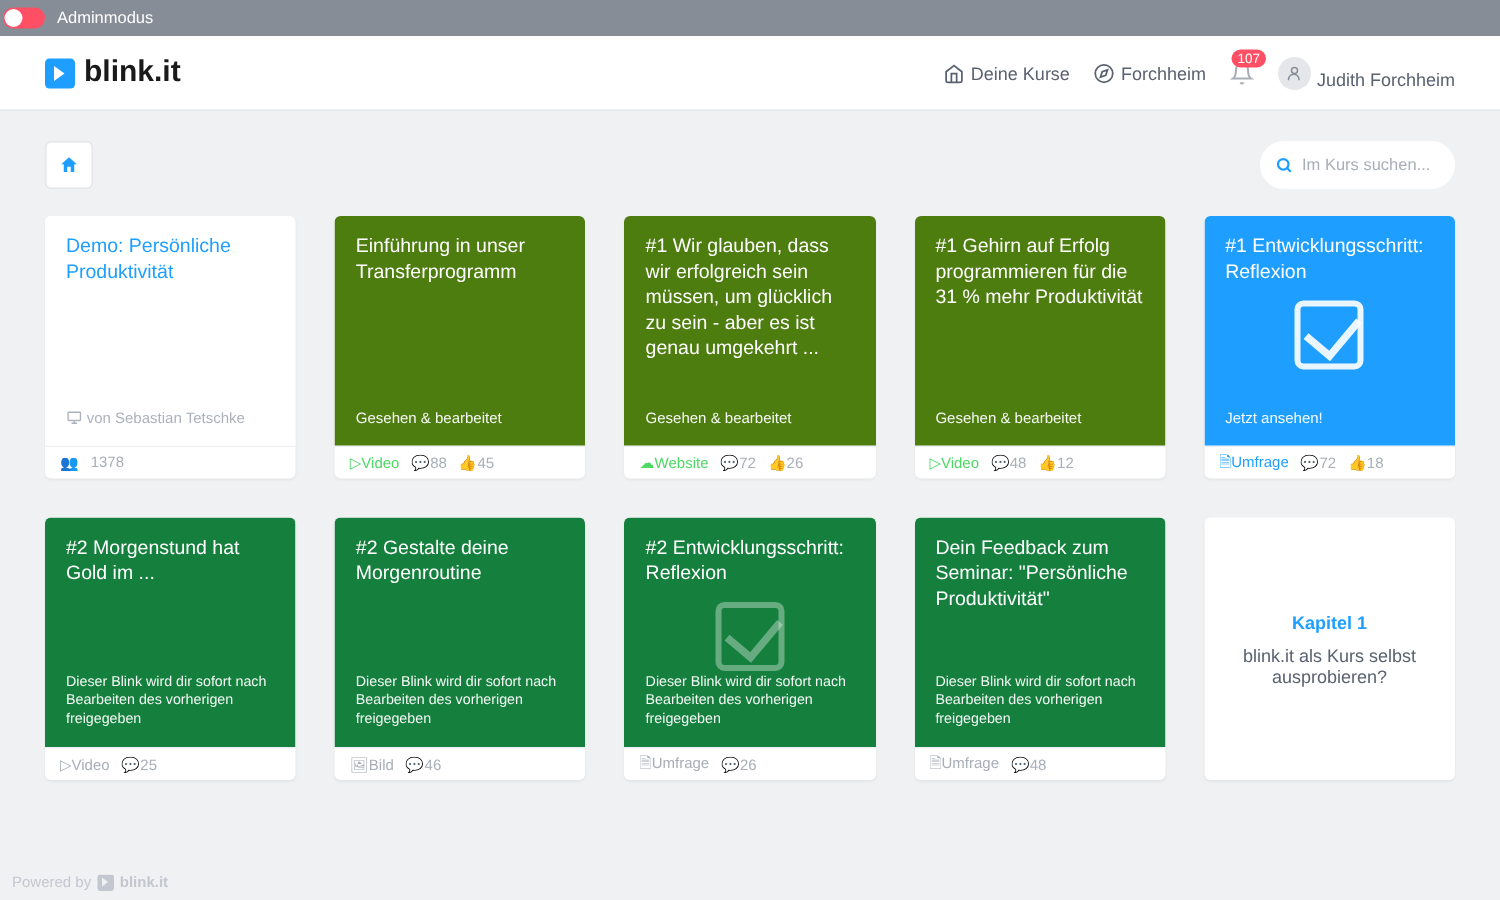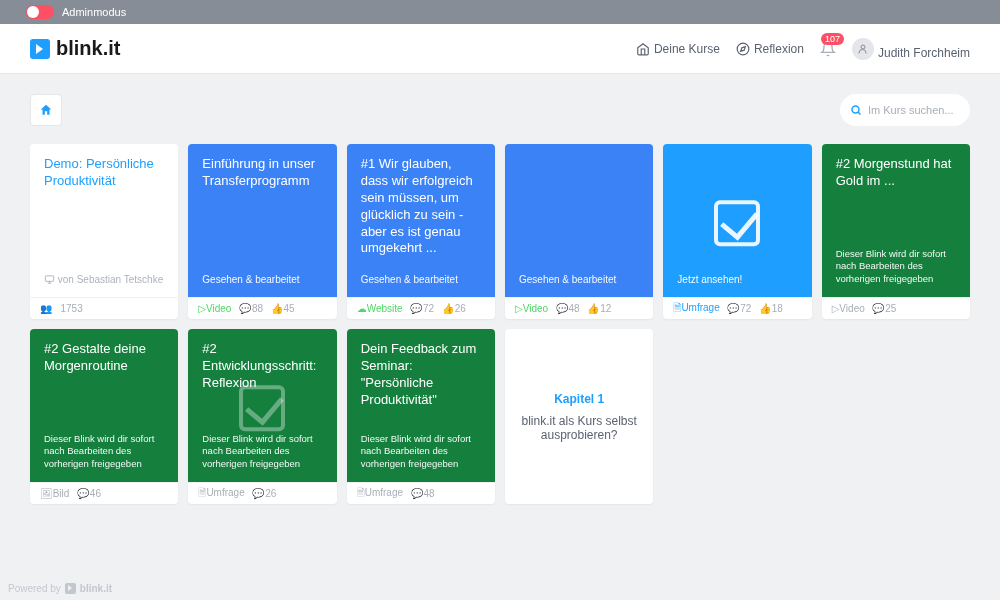--- a/index.html
+++ b/index.html
@@ -1,43 +1,43 @@
 <!DOCTYPE html>
 <html><head>
 <meta charset="utf-8">
 <style>
 *{box-sizing:border-box;margin:0;padding:0;font-family:"Helvetica Neue",Arial,sans-serif}
 body{background:#f0f1f3;color:#333;font-size:12px}
-.adminbar{height:24px;background:#878d97;display:flex;align-items:center;padding:0 26px;color:#fff;font-size:11px}
+.adminbar{height:24px;background:#878d97;display:flex;align-items:center;padding:0 2px;color:#fff;font-size:11px}
 .toggle{width:28px;height:14px;border-radius:7px;background:#ff4f64;position:relative;margin-right:8px}
 .toggle::after{content:"";position:absolute;left:1px;top:1px;width:12px;height:12px;border-radius:50%;background:#fff}
 .navbar{height:50px;background:#fff;border-bottom:1px solid #e4e6ea;display:flex;align-items:center;padding:0 30px}
 .logo{display:flex;align-items:center;font-weight:700;font-size:20px;color:#1a1a1a}
 .logo-box{width:20px;height:20px;background:#1e9fff;border-radius:3px;margin-right:6px;position:relative}
 .logo-box::after{content:"";position:absolute;left:6px;top:5px;border-left:7px solid #fff;border-top:5px solid transparent;border-bottom:5px solid transparent}
 .nav-right{margin-left:auto;display:flex;align-items:center;gap:16px;color:#5a6270;font-size:12px}
 .nav-link{display:flex;align-items:flex-end;gap:4px;cursor:pointer}
 .bell{position:relative}
 .badge{position:absolute;top:-8px;right:-8px;background:#ff4f64;color:#fff;border-radius:8px;font-size:9px;padding:1px 4px}
 .avatar{width:22px;height:22px;border-radius:50%;background:#e4e6ea;display:flex;align-items:center;justify-content:center}
 .content{padding:20px 30px}
 .toprow{display:flex;align-items:center;margin-bottom:18px}
 .home-btn{width:32px;height:32px;background:#fff;border:1px solid #e4e6ea;border-radius:4px;display:flex;align-items:center;justify-content:center;color:#1e9fff;cursor:pointer}
 .search{margin-left:auto;width:130px;height:32px;background:#fff;border-radius:16px;display:flex;align-items:center;padding:16px 10px;color:#a8aeb8;font-size:11px;gap:6px}
-.grid{display:grid;grid-template-columns:repeat(6,1fr);gap:10px}
+.grid{display:grid;grid-template-columns:repeat(5,1fr);gap:26px}
 .card{background:#fff;border-radius:4px;overflow:hidden;box-shadow:0 1px 2px rgba(0,0,0,.05);display:flex;flex-direction:column}
 .imgarea{height:153px;position:relative;padding:12px 14px;color:#fff;display:flex;flex-direction:column}
 .imgarea .title{font-size:13px;font-weight:500;line-height:1.3}
 .imgarea .status{margin-top:auto;font-size:10px;opacity:.95}
 .meta{height:22px;border-top:1px solid #eef0f3;display:flex;align-items:center;padding:0 10px;gap:8px;font-size:10px;color:#a8aeb8}
 .meta .type{color:#4cd964}
 .meta.blue .type{color:#1e9fff}
 .card.white .imgarea{color:#1e9fff;background:#fff}
 .card.white .status{color:#a8aeb8}
-.card.green .imgarea{background:#3b82f6}
+.card.green .imgarea{background:#4d7c0f}
 .card.blue .imgarea{background:#1e9fff}
 .card.dim .imgarea{background:#15803d}
 .card.dim .imgarea .status{font-size:9.5px;line-height:1.3}
 .card.info{background:#fff;display:flex;align-items:center;justify-content:center;text-align:center;color:#5a6270;font-size:12px}
 .card.info .chap{color:#1e9fff;font-weight:600;margin-bottom:8px;font-size:12px}
 .bigcheck{position:absolute;left:50%;top:50%;transform:translate(-50%,-45%);width:46px;height:46px;border:4px solid rgba(255,255,255,.9);border-radius:6px}
 .bigcheck::after{content:"";position:absolute;left:10px;top:0px;width:18px;height:28px;border-right:5px solid rgba(255,255,255,.9);border-bottom:5px solid rgba(255,255,255,.9);transform:rotate(40deg)}
 .bigcheck.faded{border-color:rgba(255,255,255,.35)}
 .bigcheck.faded::after{border-color:rgba(255,255,255,.35)}
 .footer{position:fixed;bottom:6px;left:8px;color:#c3c7cf;font-size:10px;display:flex;align-items:center;gap:4px}
@@ -64,21 +64,21 @@
           <path d="M3 10l9-7 9 7v10a2 2 0 0 1-2 2H5a2 2 0 0 1-2-2z"></path>
           <path d="M9 22V12h6v10"></path>
         </svg>
       <span>Deine Kurse</span>
     </div>
     <div class="nav-link">
       <svg width="14" height="14" viewBox="0 0 24 24" fill="none" stroke="#5a6270" stroke-width="2">
           <circle cx="12" cy="12" r="10"></circle>
           <polygon points="16 8 14 14 8 16 10 10 16 8"></polygon>
         </svg>
-      <span>Reflexion</span>
+      <span>Forchheim</span>
     </div>
     <div class="nav-link bell">
       <svg width="16" height="16" viewBox="0 0 24 24" fill="none" stroke="#a8aeb8" stroke-width="2">
           <path d="M18 8a6 6 0 0 0-12 0c0 7-3 9-3 9h18s-3-2-3-9"></path>
           <path d="M13.7 21a2 2 0 0 1-3.4 0"></path>
         </svg>
       <span class="badge">107</span>
     </div>
     <div class="nav-link">
       <div class="avatar">
@@ -117,21 +117,21 @@
           <svg style="display:inline;vertical-align:-2px" width="11" height="11" viewBox="0 0 24 24" fill="none" stroke="#a8aeb8" stroke-width="2">
               <rect x="3" y="4" width="18" height="12" rx="1"></rect>
               <line x1="12" y1="16" x2="12" y2="20"></line>
               <line x1="8" y1="20" x2="16" y2="20"></line>
             </svg>
           <span>von Sebastian Tetschke</span>
         </div>
       </div>
       <div class="meta">
         <span>👥</span>
-          <span>1753</span>
+          <span>1378</span>
       </div>
     </div>
 
     <div class="card green">
       <div class="imgarea">
         <div class="title">Einführung in unser Transferprogramm</div>
         <div class="status">Gesehen &amp; bearbeitet</div>
       </div>
       <div class="meta">
         <span class="type">▷<span>Video</span></span>
@@ -147,31 +147,33 @@
       </div>
       <div class="meta">
         <span class="type">☁<span>Website</span></span>
         <span>💬<span>72</span></span>
         <span>👍<span>26</span></span>
       </div>
     </div>
 
     <div class="card green">
       <div class="imgarea">
+        <div class="title">#1 Gehirn auf Erfolg programmieren für die 31 % mehr Produktivität</div>
         <div class="status">Gesehen &amp; bearbeitet</div>
       </div>
       <div class="meta">
         <span class="type">▷<span>Video</span></span>
         <span>💬<span>48</span></span>
         <span>👍<span>12</span></span>
       </div>
     </div>
 
     <div class="card blue">
       <div class="imgarea">
+        <div class="title">#1 Entwicklungsschritt: Reflexion</div>
         <div class="bigcheck"></div>
         <div class="status">Jetzt ansehen!</div>
       </div>
       <div class="meta blue">
         <span class="type">🗎<span>Umfrage</span></span>
         <span>💬<span>72</span></span>
         <span>👍<span>18</span></span>
       </div>
     </div>
 

